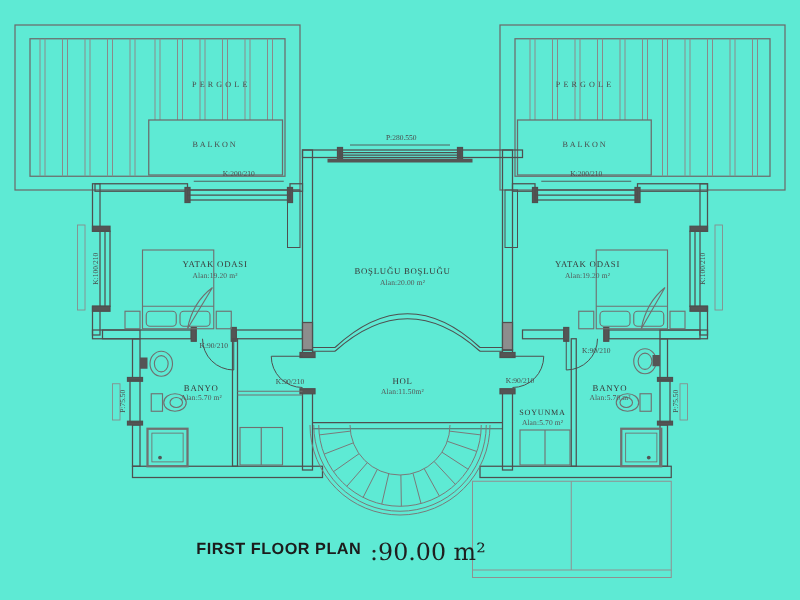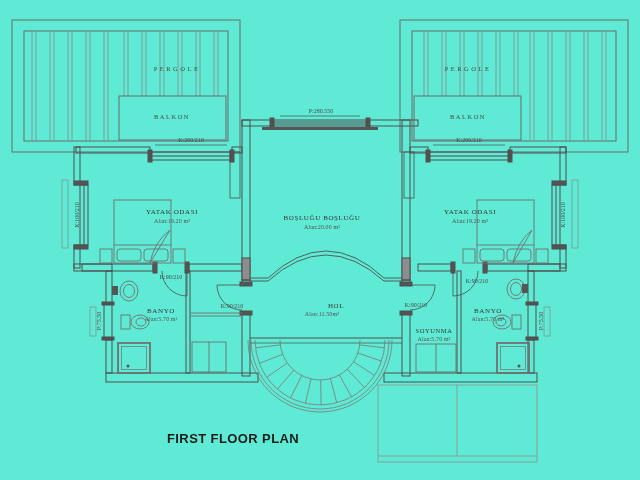--- a/index.html
+++ b/index.html
@@ -7,21 +7,21 @@
          font-family:"Liberation Serif",serif;}
   #plan-svg{position:absolute;left:0;top:0;}
   .lbl{position:absolute;color:#3c3c3c;white-space:nowrap;text-align:center;
        transform:translate(-50%,-50%);line-height:1;}
   .pergole{font-size:6.5px;letter-spacing:2.5px;color:#4a4a4a;}
   .balkon{font-size:6.5px;letter-spacing:1.5px;color:#4a4a4a;}
   .room{font-size:7px;letter-spacing:.6px;color:#383838;}
   .area{font-size:6px;letter-spacing:.1px;color:#555;}
   .win{font-size:6px;color:#4a4a4a;}
   .v{transform:translate(-50%,-50%) rotate(-90deg);}
-  #title-row{position:absolute;left:167px;top:431px;display:flex;align-items:flex-start;gap:7px;}
+  #title-row{position:absolute;left:157px;top:431px;display:flex;align-items:flex-start;gap:7px;}
   #title-plan{font-family:"Liberation Sans",sans-serif;font-weight:bold;font-size:13px;
               letter-spacing:.4px;color:#1c1c1c;}
   #title-area{font-family:"DejaVu Serif",serif;font-size:19px;color:#1f1f1f;}
 </style>
 </head>
 <body>
 
 <div id="stage">
 
 <svg id="plan-svg" width="640" height="480" viewBox="0 0 640 480">
@@ -256,32 +256,33 @@
   <div class="lbl win v" style="left:541px;top:321px">P:75.50</div>
 
   <div class="lbl room" style="left:172px;top:212px">YATAK ODASI</div>
   <div class="lbl area" style="left:172px;top:221px">Alan:19.20 m²</div>
   <div class="lbl room" style="left:470px;top:212px">YATAK ODASI</div>
   <div class="lbl area" style="left:470px;top:221px">Alan:19.20 m²</div>
 
   <div class="lbl room" style="left:322px;top:218px">BOŞLUĞU BOŞLUĞU</div>
   <div class="lbl area" style="left:322px;top:227px">Alan:20.00 m²</div>
 
-  <div class="lbl room" style="left:336px;top:306px">HOL</div>
+  <div class="lbl room" style="left:322px;top:306px">HOL</div>
   <div class="lbl area" style="left:322px;top:314px">Alan:11.50m²</div>
 
   <div class="lbl room" style="left:161px;top:311px">BANYO</div>
   <div class="lbl area" style="left:161px;top:319px">Alan:5.70 m²</div>
   <div class="lbl room" style="left:488px;top:311px">BANYO</div>
   <div class="lbl area" style="left:488px;top:319px">Alan:5.70 m²</div>
 
   <div class="lbl room" style="left:434px;top:331px;font-size:6.5px">SOYUNMA</div>
   <div class="lbl area" style="left:434px;top:339px">Alan:5.70 m²</div>
 
   <div class="lbl win" style="left:171px;top:277px">K:90/210</div>
   <div class="lbl win" style="left:477px;top:281px">K:90/210</div>
   <div class="lbl win" style="left:232px;top:306px">K:90/210</div>
   <div class="lbl win" style="left:416px;top:305px">K:90/210</div>
 
   <div id="title-row">
     <span id="title-plan">FIRST FLOOR PLAN</span>
+    <span id="title-area">:90.00 m²</span>
   </div>
 </div>
 
 </body></html>

